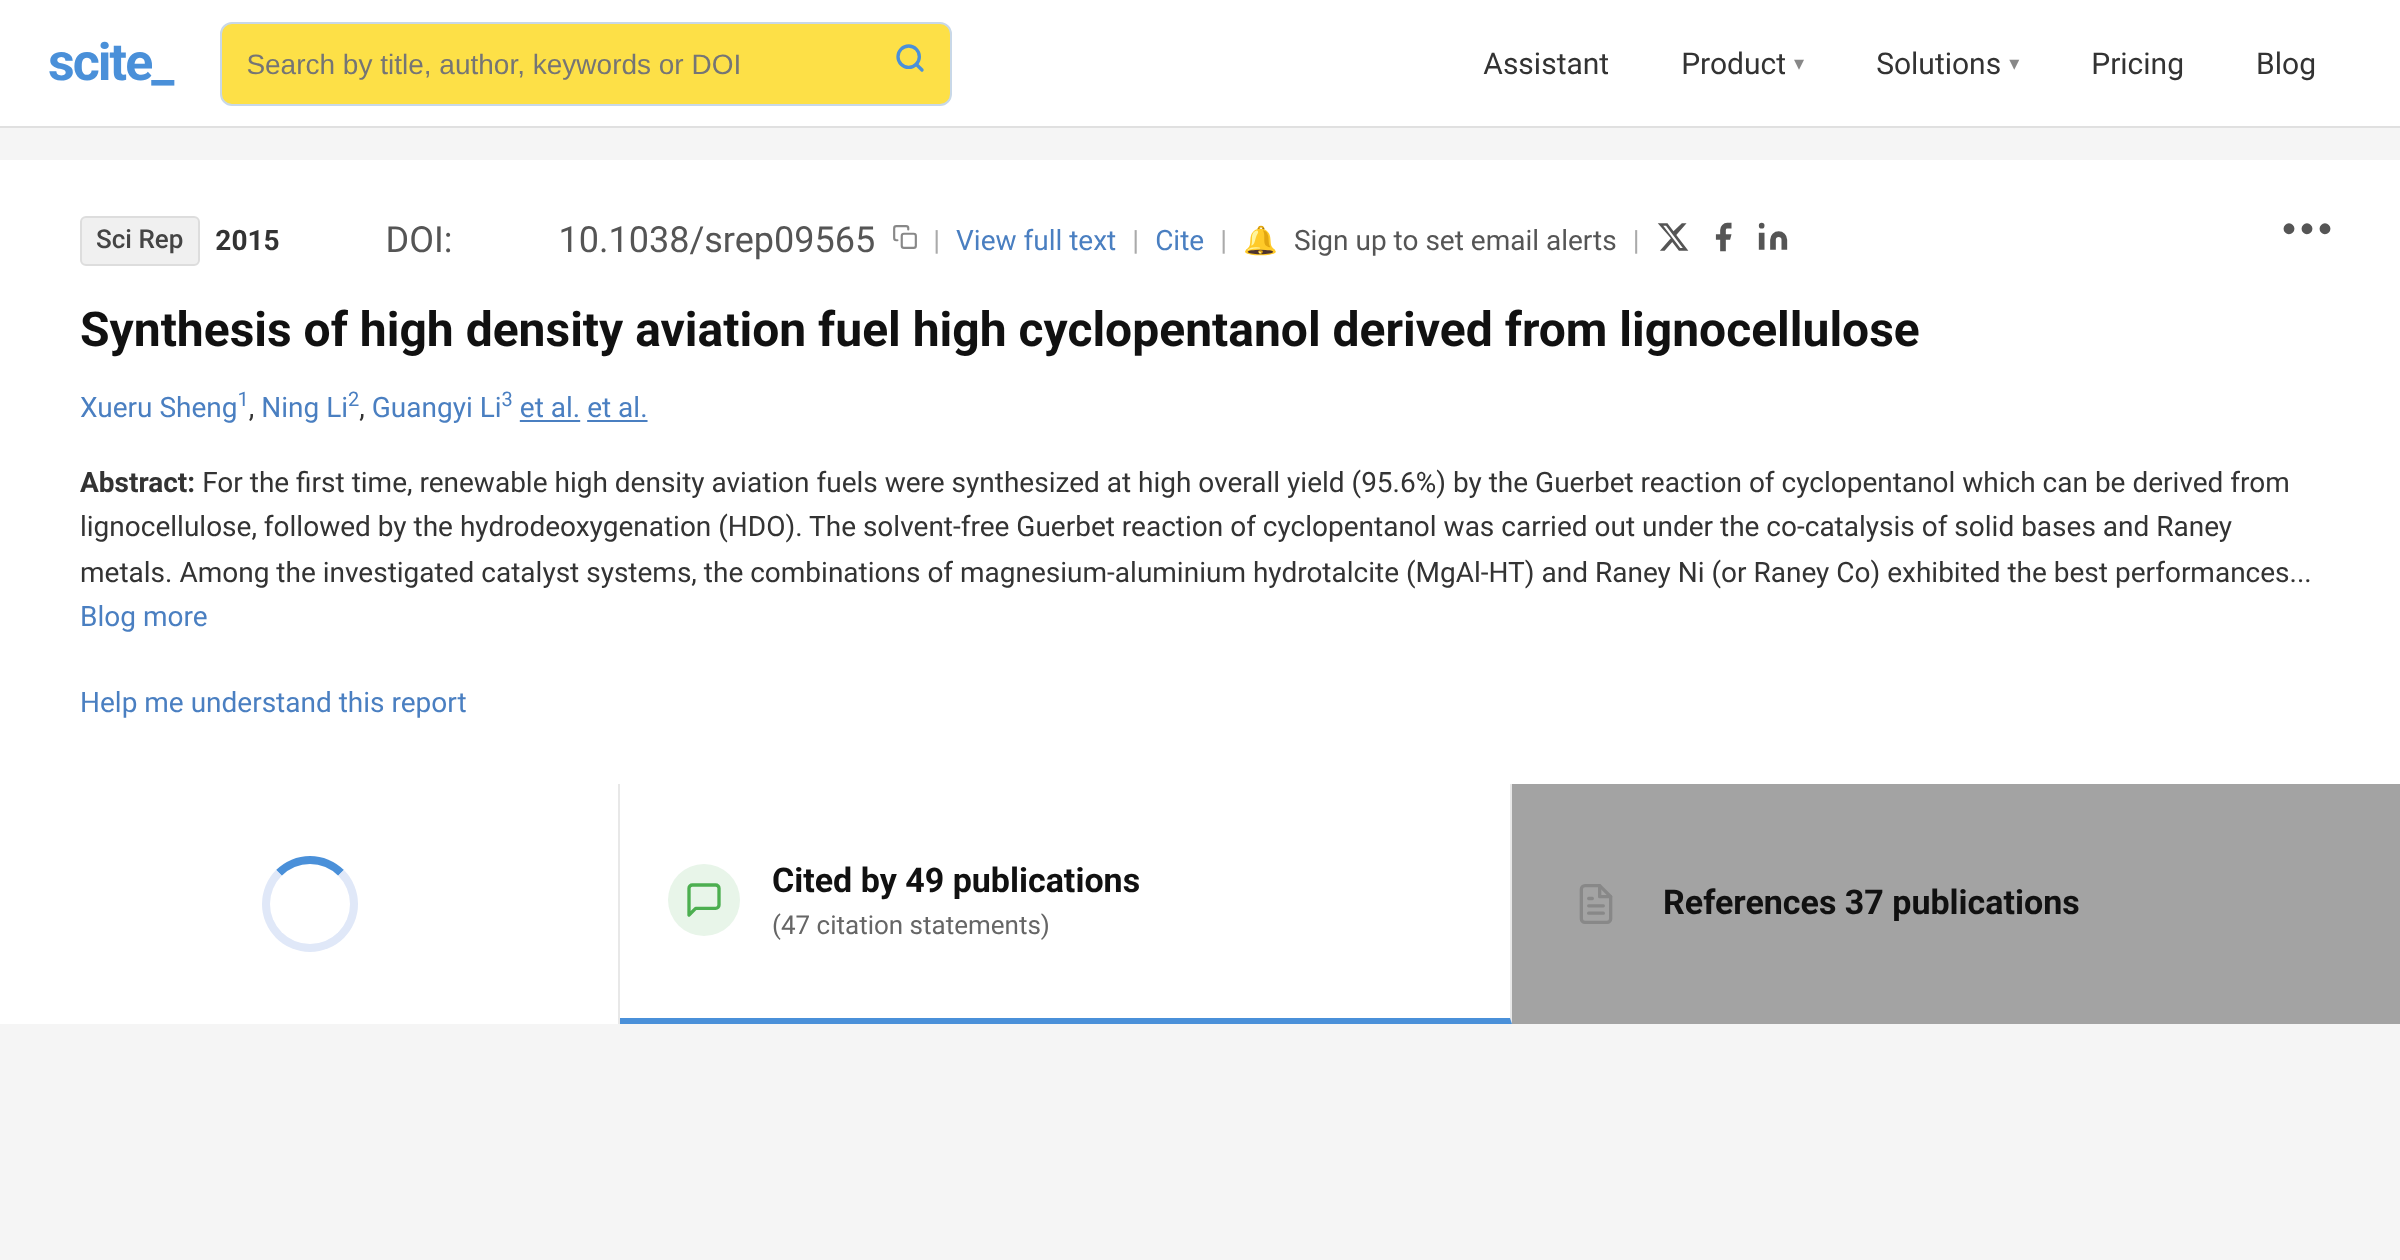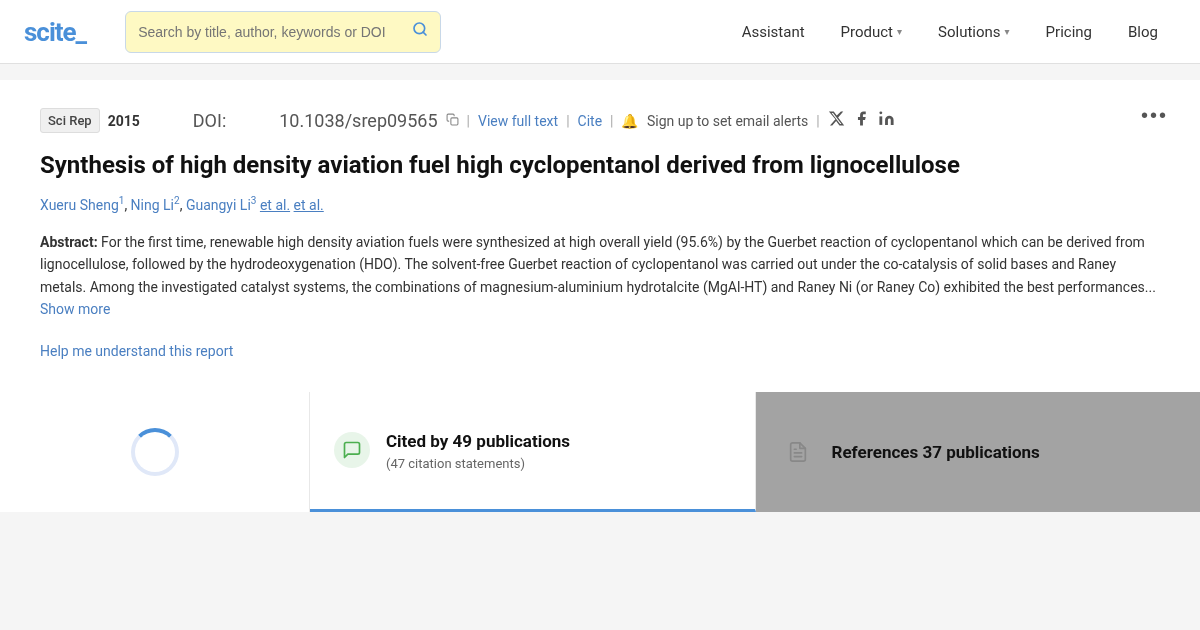--- a/index.html
+++ b/index.html
@@ -24,23 +24,22 @@
       letter-spacing: -1px;
     }
     .logo span { color: #4a90d9; }
     .search-bar {
       display: flex;
       align-items: center;
       border: 1.5px solid #c8d8e8;
       border-radius: 6px;
       padding: 0 12px;
       height: 42px;
-      width: 316px;
-      background: #fef9c3;
-      margin-left: 15px;
+      width: 366px;
+      background: #fde047;
     }
     .search-bar input {
       border: none;
       outline: none;
       font-size: 14px;
       color: #555;
       flex: 1;
       background: transparent;
     }
     .search-icon-btn {
@@ -379,21 +378,21 @@
     <a class="author-link"> Ning Li</a><sup class="author-sup">2</sup>,
     <a class="author-link"> Guangyi Li</a><sup class="author-sup">3</sup>
     <a class="et-al">et al.</a>
     <a class="et-al">et al.</a>
   </div>
 
   
   <p class="abstract-text">
     <span class="abstract-label">Abstract:</span>
     <span>For the first time, renewable high density aviation fuels were synthesized at high overall yield (95.6%) by the Guerbet reaction of cyclopentanol which can be derived from lignocellulose, followed by the hydrodeoxygenation (HDO). The solvent-free Guerbet reaction of cyclopentanol was carried out under the co-catalysis of solid bases and Raney metals. Among the investigated catalyst systems, the combinations of magnesium-aluminium hydrotalcite (MgAl-HT) and Raney Ni (or Raney Co) exhibited the best performances...</span>
-    <a class="show-more">Show more</a>
+    <a class="show-more">Blog more</a>
   </p>
 
   
   <a class="help-link">Help me understand this report</a>
 </div>
 
 <div class="bottom-section">
 
   <div class="left-panel">
     <div class="loading-spinner"></div>

